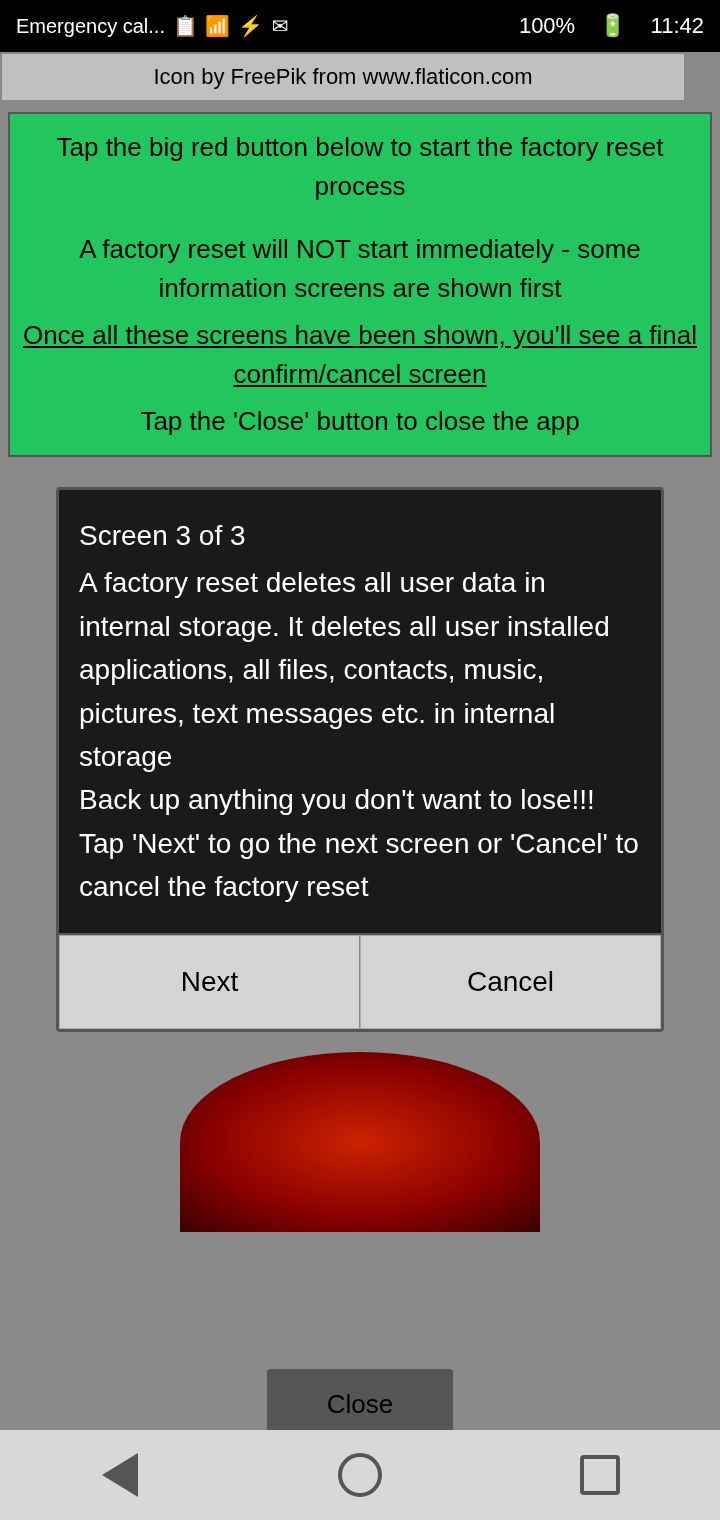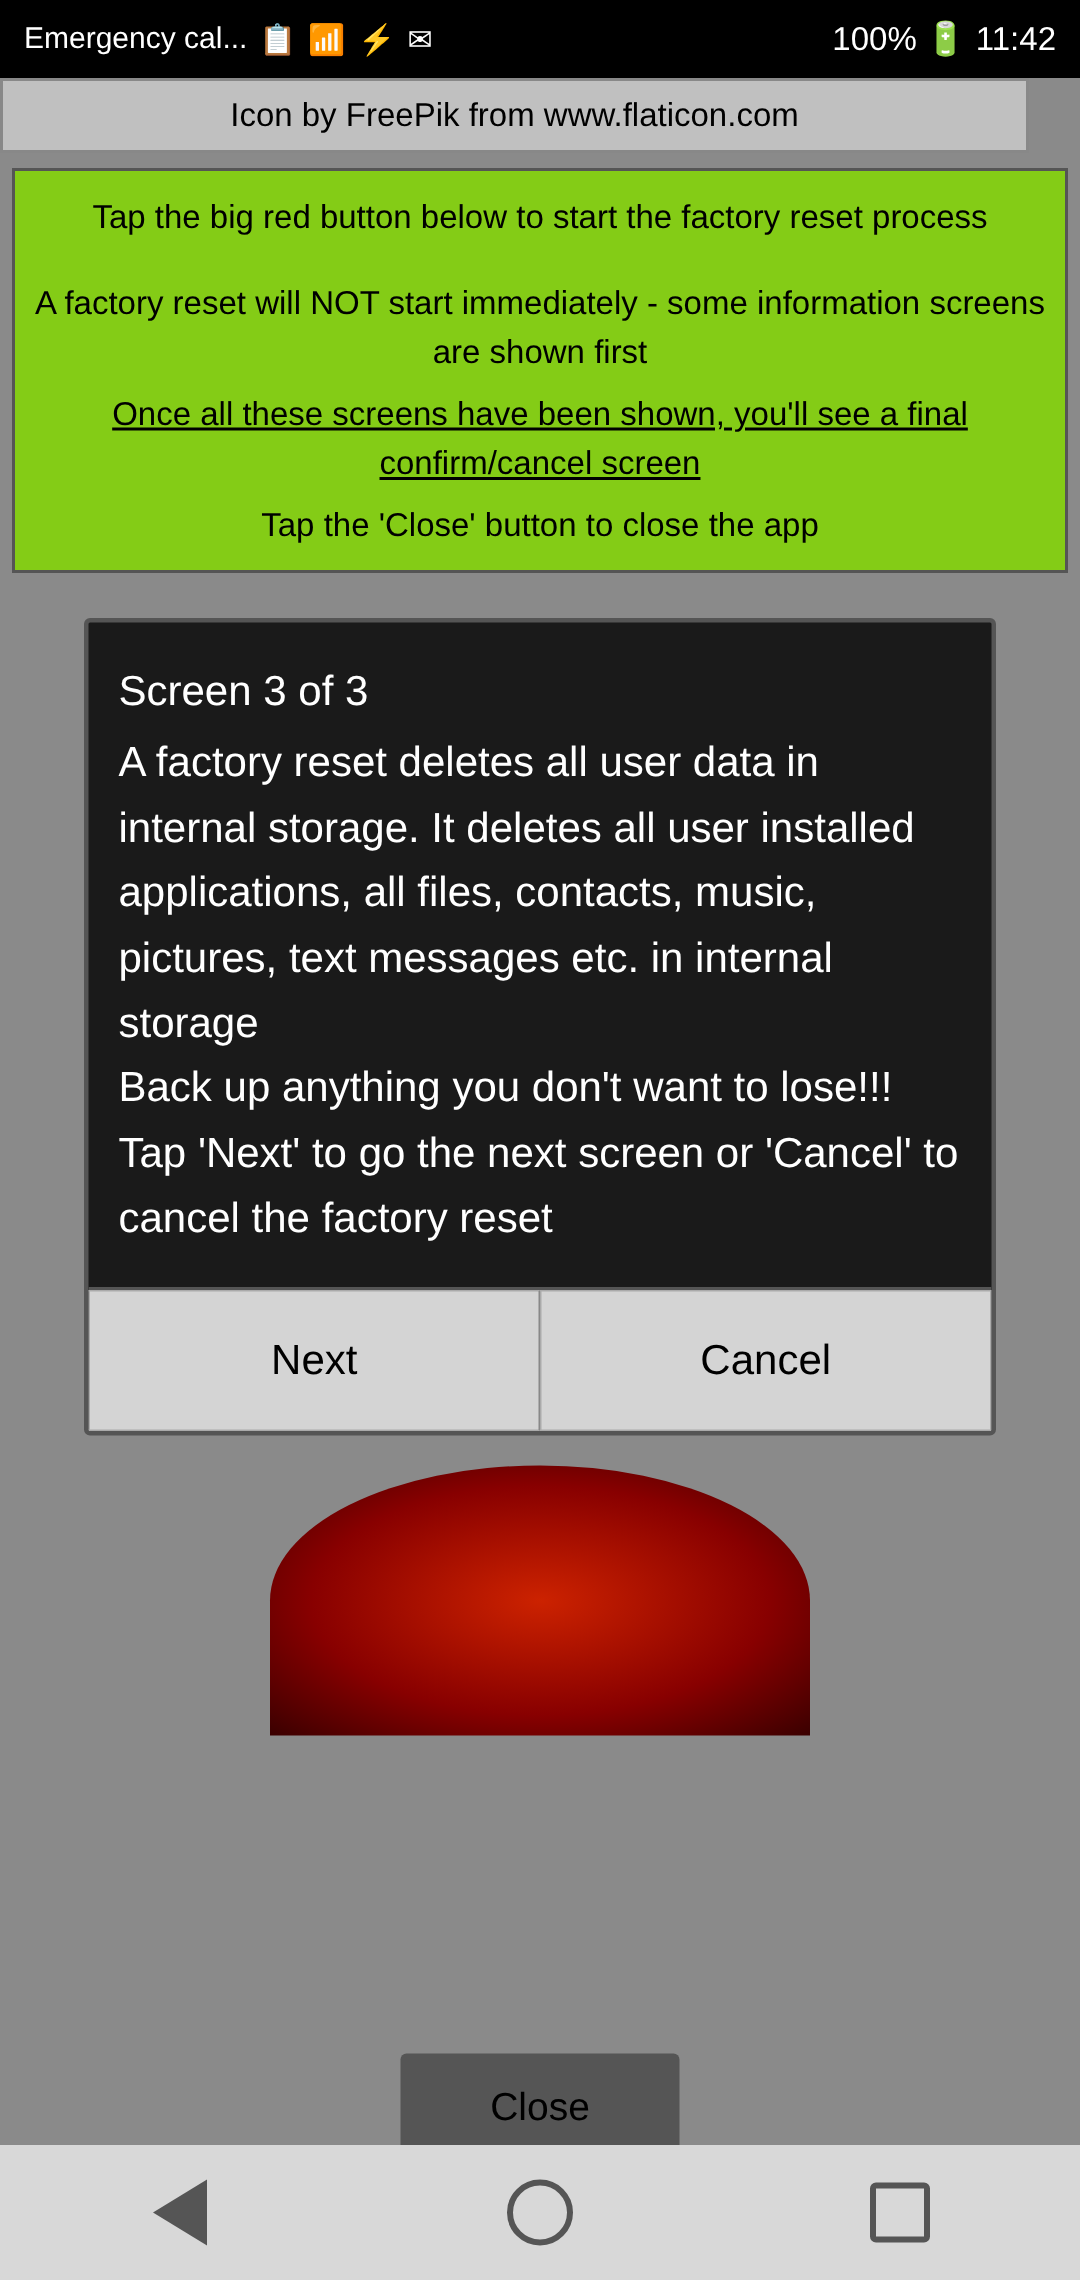--- a/index.html
+++ b/index.html
@@ -30,42 +30,42 @@
     .status-left {
       display: flex;
       align-items: center;
       gap: 8px;
       font-size: 20px;
     }
 
     .status-right {
       display: flex;
       align-items: center;
-      gap: 6px;
+      gap: 24px;
       font-size: 22px;
     }
 
     
     .url-bar {
       width: 686px;
       background-color: #c0c0c0;
       border: 2px solid #888;
       padding: 10px 16px;
       font-size: 22px;
       color: #000;
       text-align: center;
     }
 
     
     .info-box {
       margin: 10px 8px;
       border: 2px solid #555;
-      background-color: #84cc16;
+      background-color: #22c55e;
       padding: 14px 10px;
-      font-size: 22px;
+      font-size: 26px;
       color: #000;
       text-align: center;
       line-height: 1.5;
     }
 
     
     .main-content {
       width: 720px;
       padding: 20px 16px;
       display: flex;

